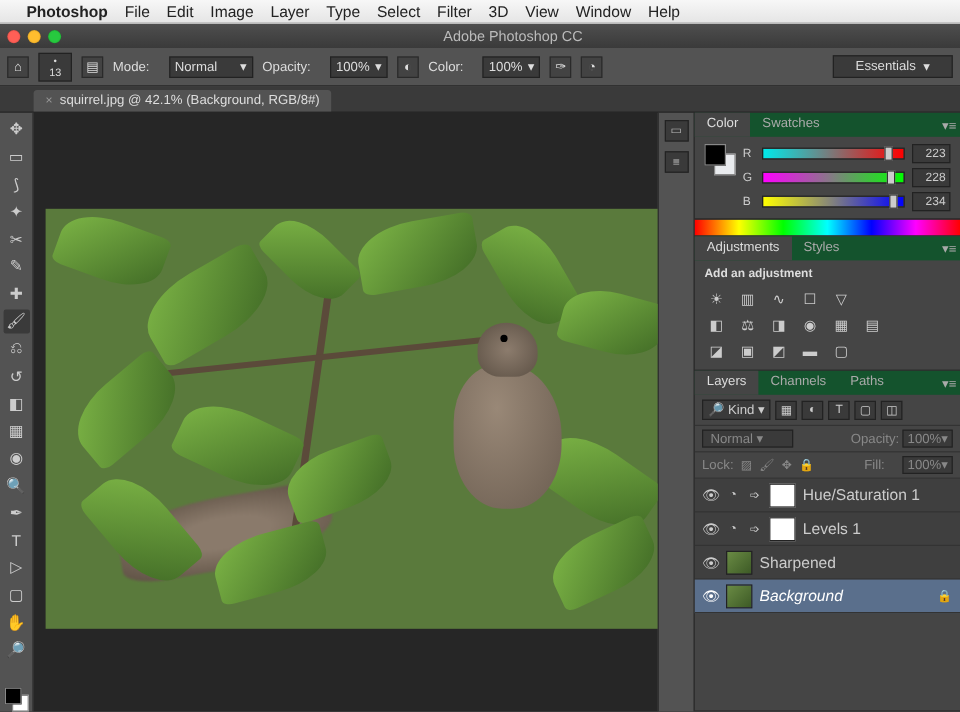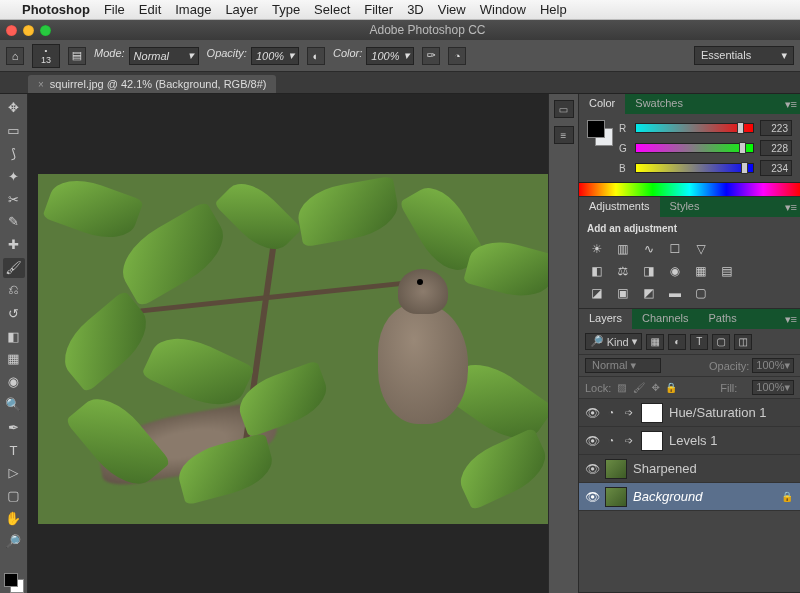--- a/index.html
+++ b/index.html
@@ -17,22 +17,22 @@
 .traffic div { width: 11px; height: 11px; border-radius: 50%; box-shadow: inset 0 0 1px rgba(0,0,0,0.5); }
 .tl-close { background: #ff5f56; } .tl-min { background: #ffbd2e; } .tl-max { background: #27c93f; }
 .win-title { flex: 1; text-align: center; color: #bbb; }
 
 
 .options-bar { height: 32px; background: #535353; border-bottom: 1px solid #2a2a2a; display: flex; align-items: center; padding: 0 6px; gap: 8px; font-size: 11px; color: #ddd; }
 .options-bar .brush-preset { width: 28px; height: 24px; background: #3a3a3a; border: 1px solid #222; display: flex; flex-direction: column; align-items: center; justify-content: center; font-size: 9px; }
 .options-bar select, .options-bar .val { background: #3a3a3a; border: 1px solid #222; color: #ddd; padding: 1px 4px; font-size: 11px; height: 18px; }
 .options-bar .val { display: inline-flex; align-items: center; width: 48px; }
 .options-bar .icon-btn { width: 18px; height: 18px; display: inline-flex; align-items: center; justify-content: center; background: #434343; border: 1px solid #2a2a2a; }
-.seg { display: flex; gap: 4px; align-items: flex-start; font-style: italic; }
-.workspace-sel { margin-left: auto; width: 100px; background: #3a3a3a; border: 1px solid #222; padding: 2px 6px; display: flex; justify-content: space-between; }
+.seg { display: flex; gap: 16px; align-items: center; }
+.workspace-sel { margin-left: auto; width: 100px; background: #3a3a3a; border: 1px solid #222; padding: 2px 18px; display: flex; justify-content: space-between; }
 
 
 .doc-tabs { height: 22px; background: #3a3a3a; display: flex; align-items: flex-end; padding-left: 28px; border-bottom: 1px solid #222; }
 .doc-tab { background: #535353; padding: 3px 10px; font-size: 11px; color: #ddd; border-top-left-radius: 3px; border-top-right-radius: 3px; display: flex; align-items: center; gap: 6px; }
 .doc-tab .x { color: #999; font-size: 10px; }
 
 
 .main { display: flex; height: calc(593px - 20px - 20px - 32px - 22px); }
 .toolbox { width: 28px; background: #535353; border-right: 1px solid #2a2a2a; display: flex; flex-direction: column; align-items: center; padding-top: 4px; gap: 3px; }
 .toolbox .tool { width: 22px; height: 20px; display: flex; align-items: center; justify-content: center; color: #ccc; font-size: 13px; cursor: pointer; border-radius: 2px; }

